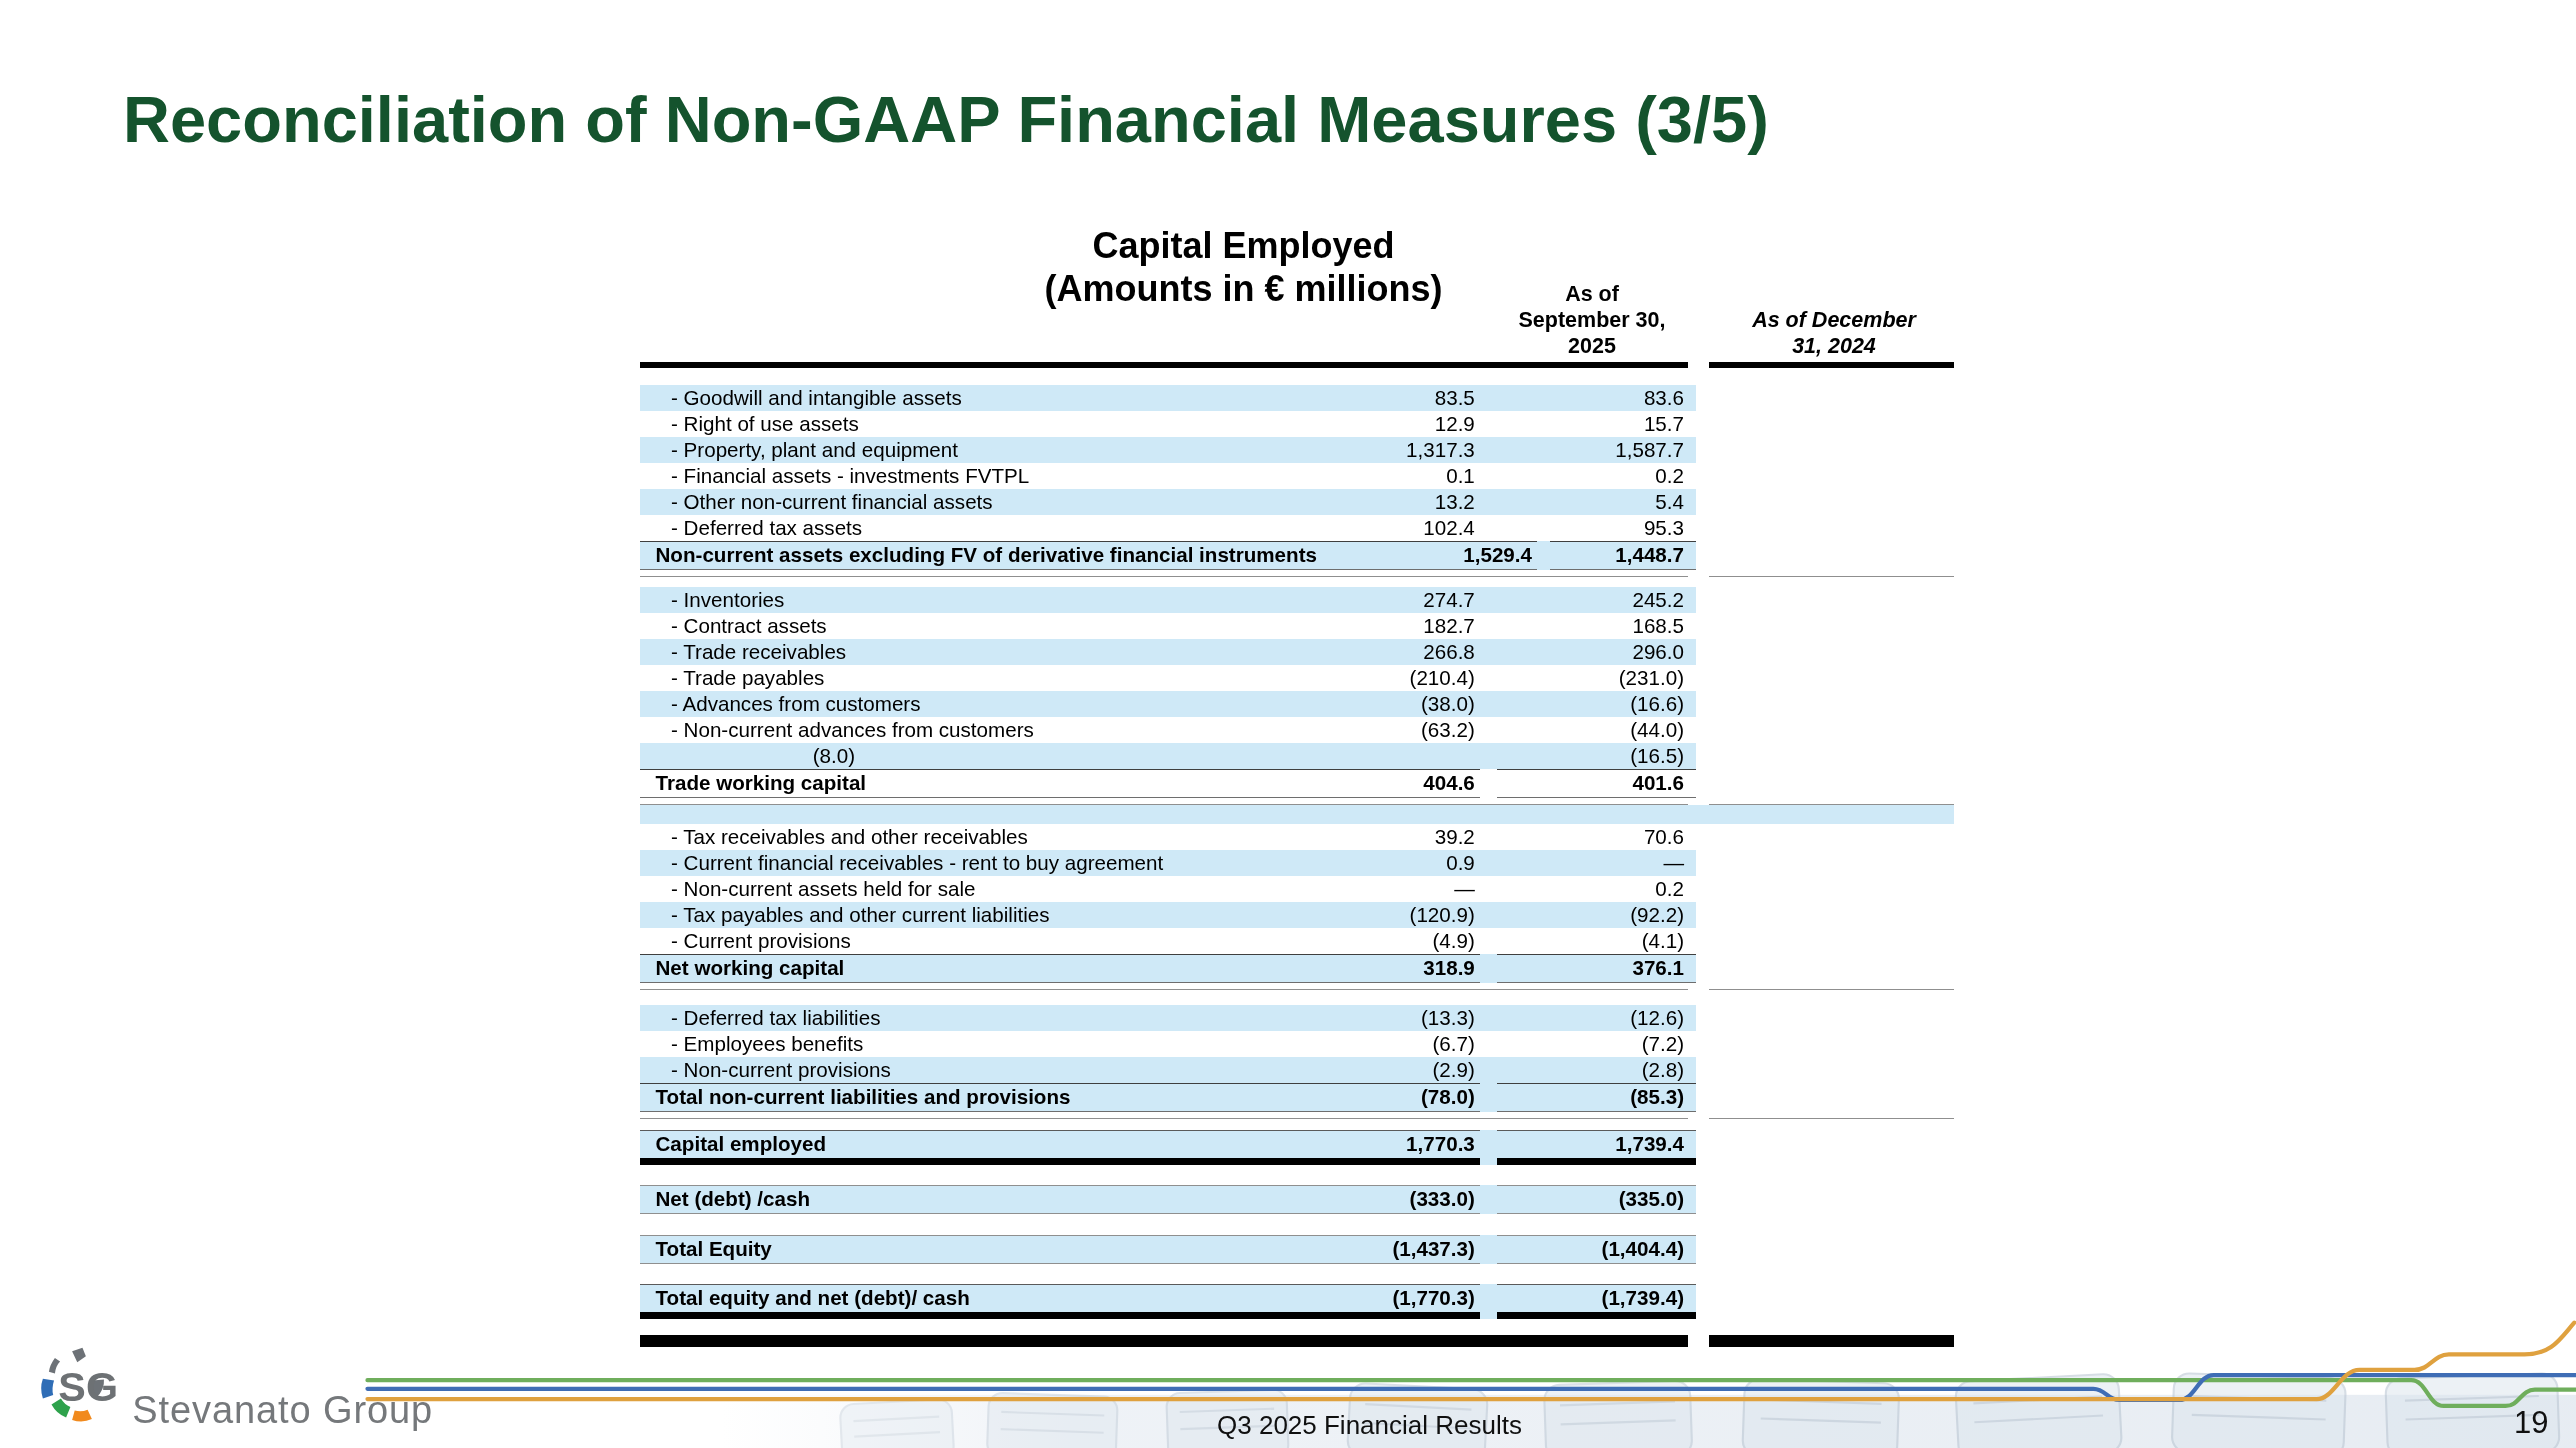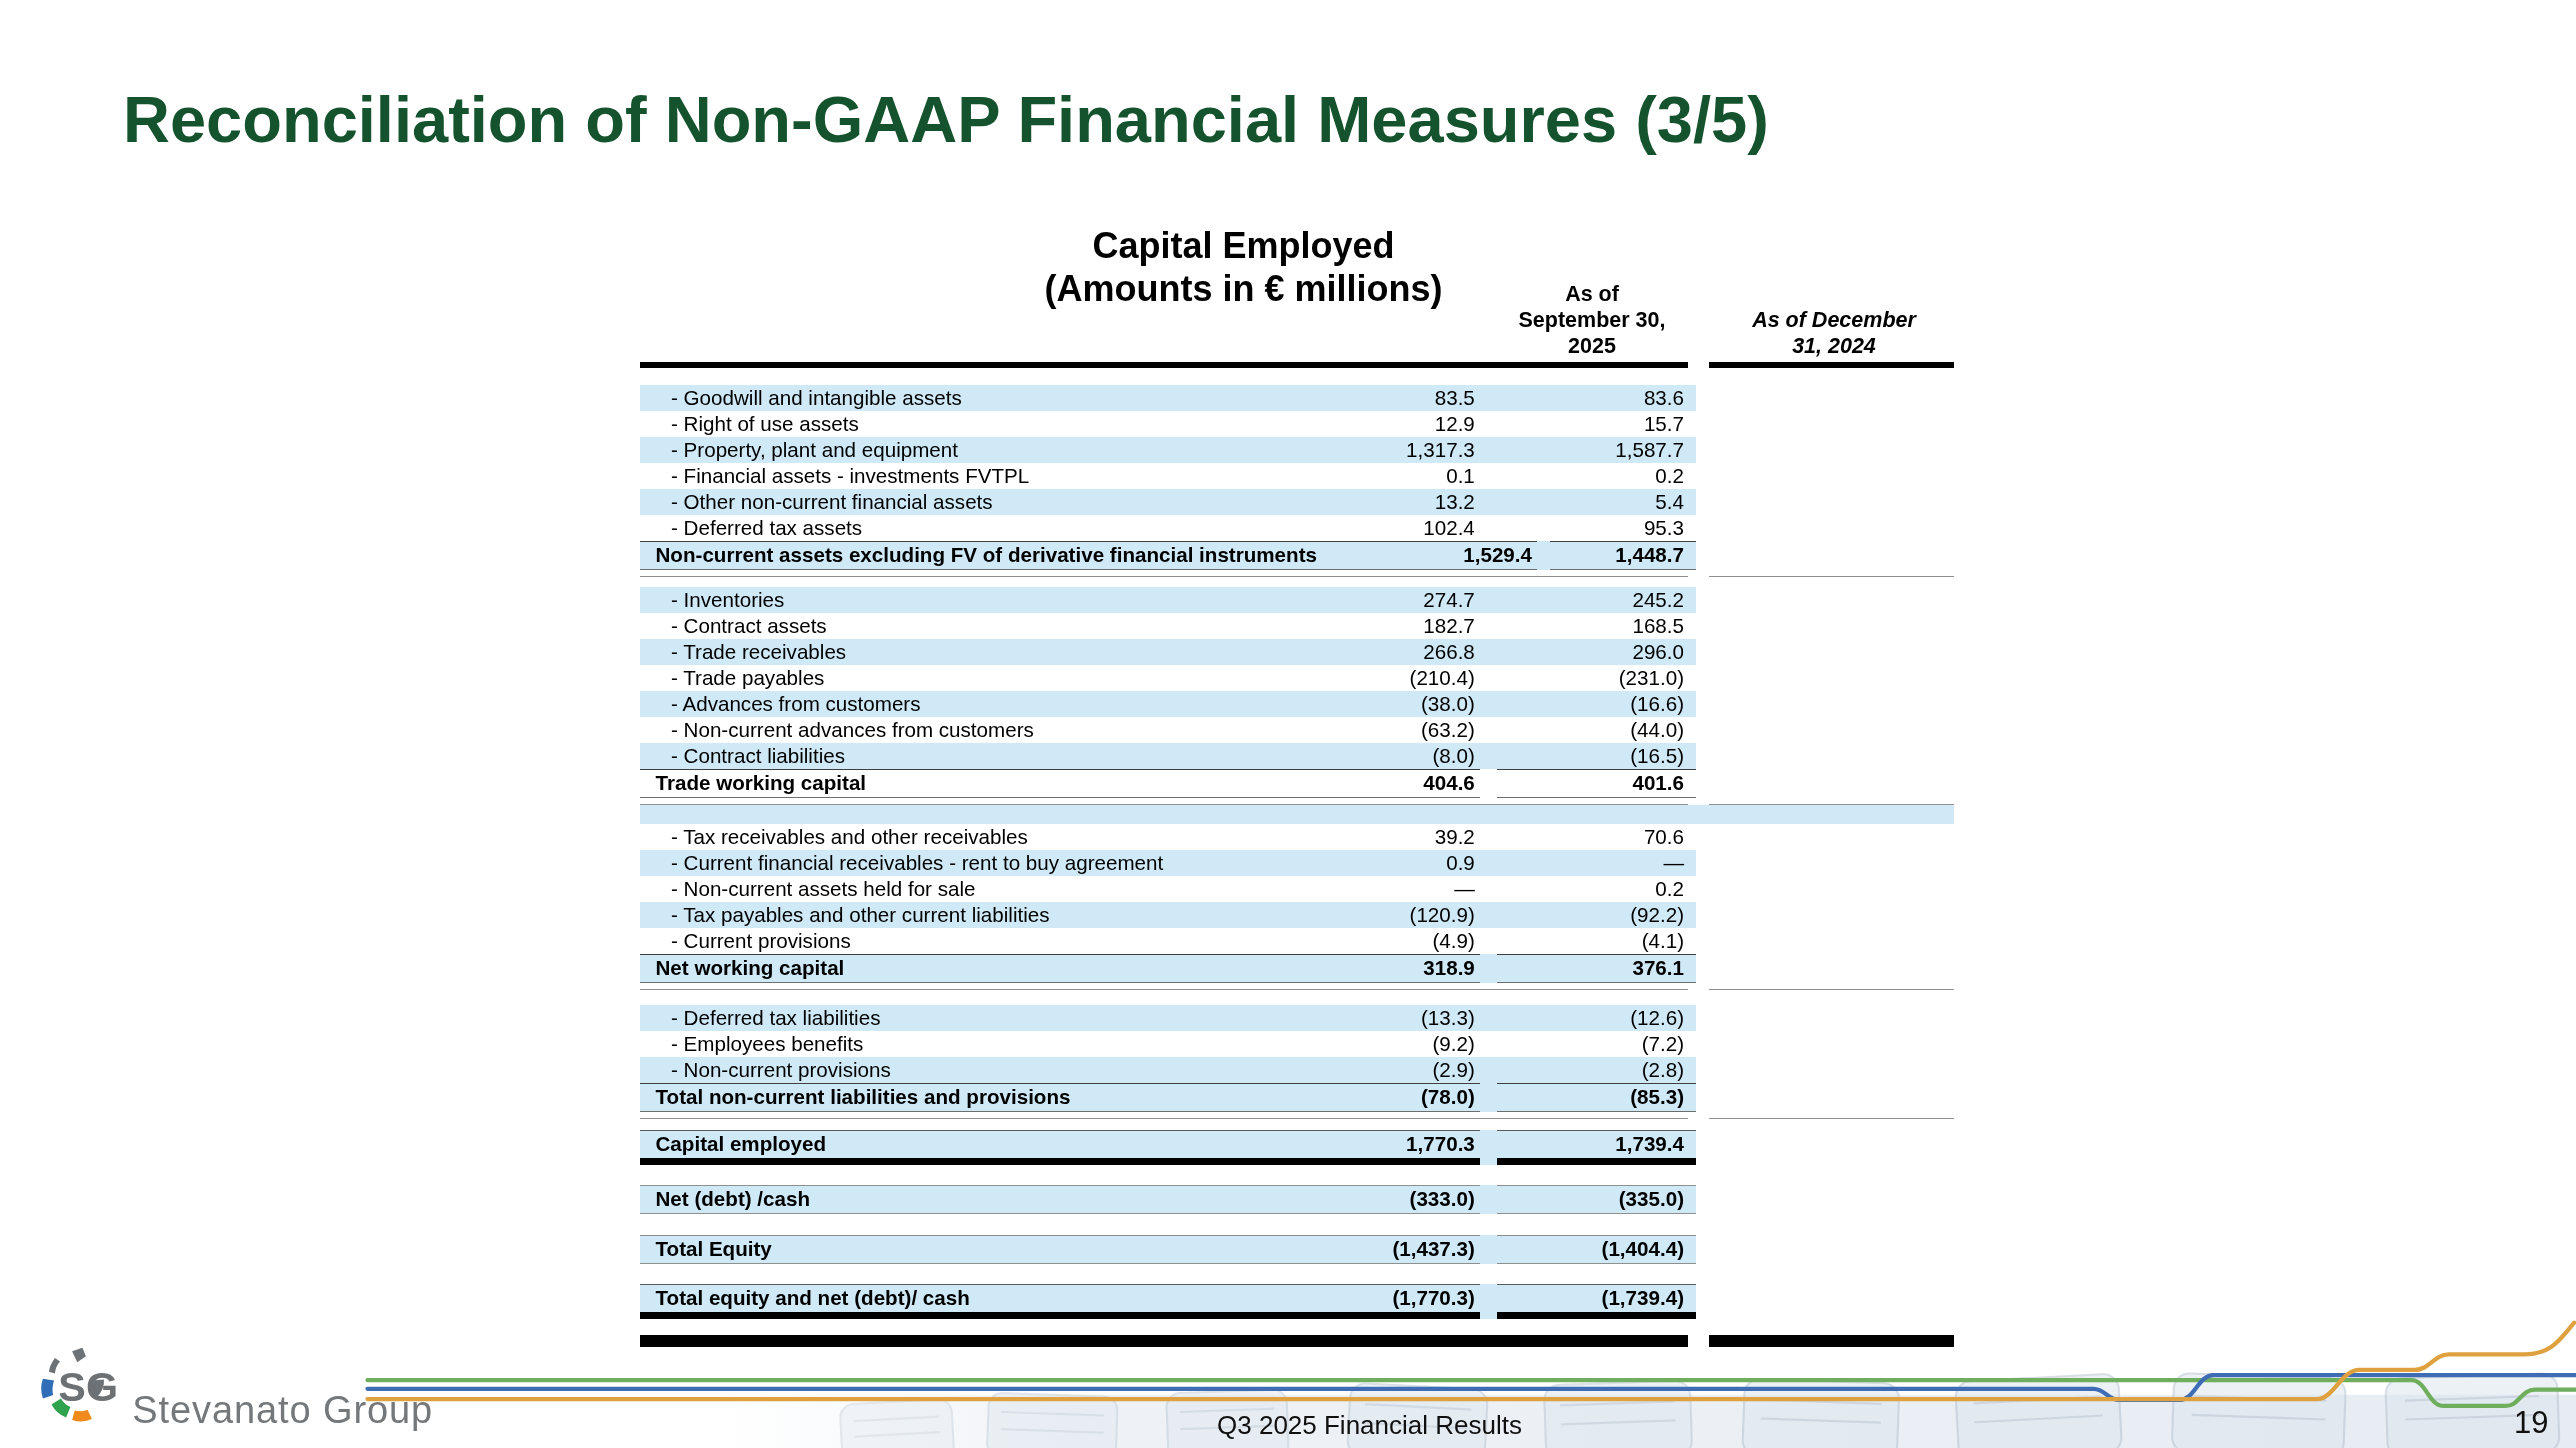--- a/index.html
+++ b/index.html
@@ -187,21 +187,20 @@
         <div class="t-row r-item">
           <div class="seg-a">
             <div class="lbl">- Non-current advances from customers</div>
             <div class="v1">(63.2)</div>
           </div>
           <div class="seg-gap"></div>
           <div class="seg-b">(44.0)</div>
         </div>
         <div class="t-row r-item shaded">
           <div class="seg-a">
-            <div class="lbl">- Contract liabilities</div>
             <div class="v1">(8.0)</div>
           </div>
           <div class="seg-gap"></div>
           <div class="seg-b">(16.5)</div>
         </div>
         <div class="t-row r-total">
           <div class="seg-a">
             <div class="lbl">Trade working capital</div>
             <div class="v1">404.6</div>
           </div>
@@ -272,21 +271,21 @@
           <div class="seg-a">
             <div class="lbl">- Deferred tax liabilities</div>
             <div class="v1">(13.3)</div>
           </div>
           <div class="seg-gap"></div>
           <div class="seg-b">(12.6)</div>
         </div>
         <div class="t-row r-item">
           <div class="seg-a">
             <div class="lbl">- Employees benefits</div>
-            <div class="v1">(9.2)</div>
+            <div class="v1">(6.7)</div>
           </div>
           <div class="seg-gap"></div>
           <div class="seg-b">(7.2)</div>
         </div>
         <div class="t-row r-item shaded">
           <div class="seg-a">
             <div class="lbl">- Non-current provisions</div>
             <div class="v1">(2.9)</div>
           </div>
           <div class="seg-gap"></div>

